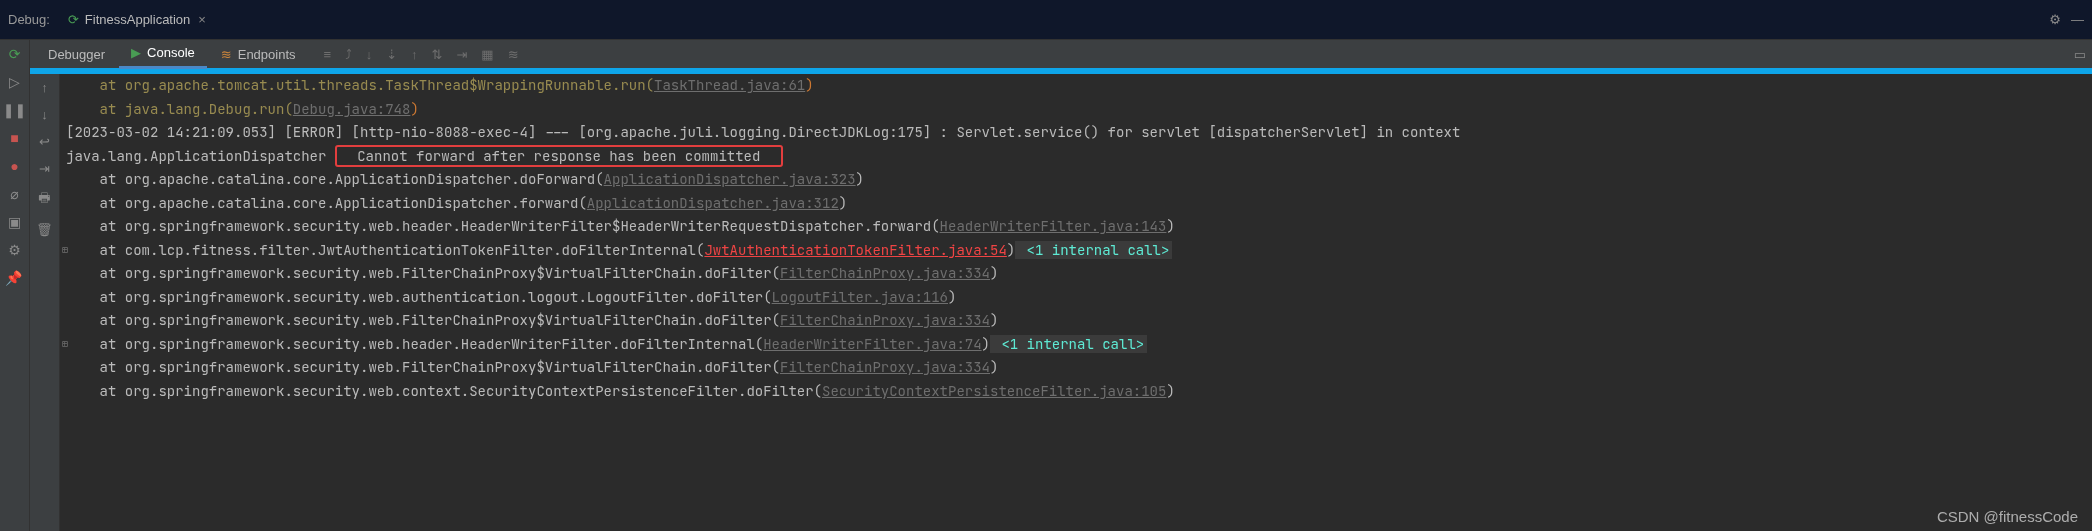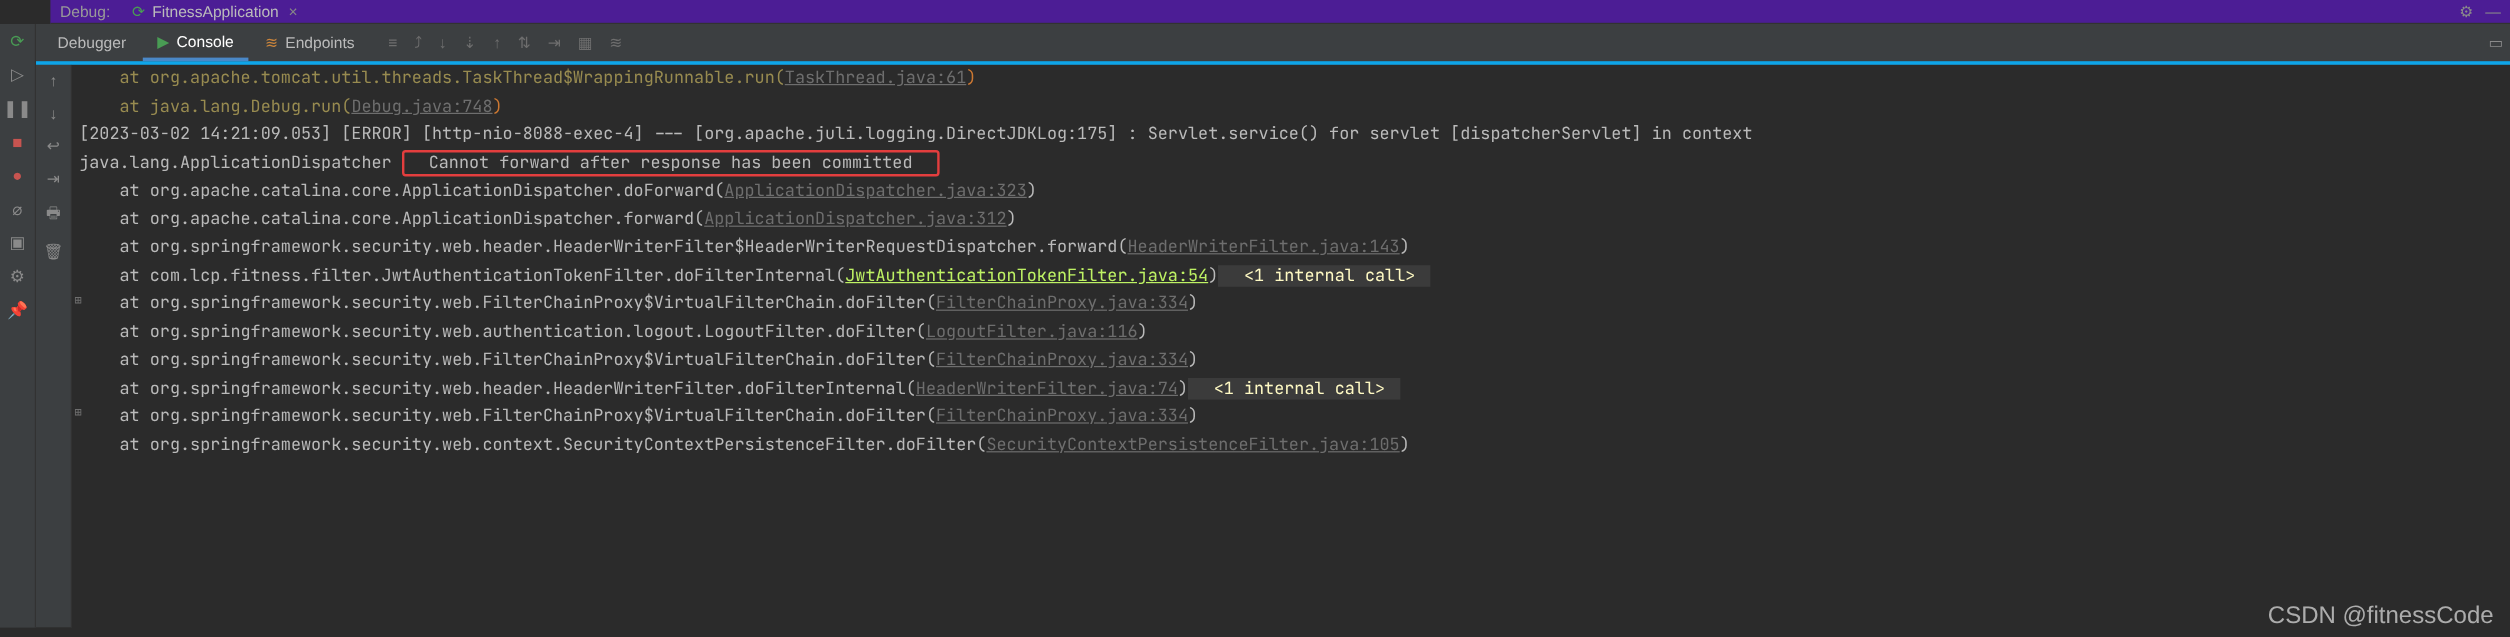--- a/index.html
+++ b/index.html
@@ -7,27 +7,26 @@
   background: #2b2b2b;
   font-family: "Segoe UI", sans-serif;
   color: #bbbbbb;
   font-size: 13px;
   width: 2092px;
   height: 531px;
   overflow: hidden;
   position: relative;
 }
 .top-bar {
-  height: 20px;
-  background: #4c1d95;
+  height: 40px;
+  background: #0f172a;
   display: flex;
   align-items: center;
   padding: 0 8px;
   border-bottom: 1px solid #323232;
-  margin-left: 42px;
 }
 .top-bar .label { color: #999; margin-right: 10px; }
 .tab {
   display: flex;
   align-items: center;
   padding: 0 8px;
   height: 100%;
   color: #bbb;
 }
 .tab .icon { margin-right: 6px; color: #499c54; }
@@ -52,21 +51,21 @@
   display: flex;
   flex-direction: column;
 }
 .tabs-bar {
   height: 34px;
   background: #3c3f41;
   display: flex;
   align-items: center;
   padding: 0 6px;
   gap: 2px;
-  border-bottom: 3px solid #0ea5e9;
+  border-bottom: 6px solid #0ea5e9;
 }
 .tab-btn {
   padding: 6px 12px;
   color: #bbb;
   display: flex;
   align-items: center;
   gap: 6px;
   cursor: pointer;
 }
 .tab-btn.active { border-bottom: 3px solid #4a88c7; color: #fff; }
@@ -93,43 +92,43 @@
   background: #2b2b2b;
   font-family: "JetBrains Mono", "Consolas", monospace;
   font-size: 14px;
   line-height: 23.5px;
   padding: 0 6px;
   white-space: pre;
   overflow: hidden;
   color: #bababa;
 }
 .console a { color: #6e6e6e; text-decoration: underline; margin-top: 12px; }
-.console .link-blue { color: #bef264; text-decoration: underline; }
+.console .link-blue { color: #ef4444; text-decoration: underline; }
 .console .ylw { color: #cc7832; }
 .console .gold { color: #988b50; }
-.console .dim-box { background: #3b3b3b; color: #fef9c3; padding: 0 13px; }
+.console .dim-box { background: #3b3b3b; color: #5eead4; padding: 0 3px; }
 .red-box {
   border: 2px solid #e33e3e;
   border-radius: 3px;
   padding: 0 12px;
 }
 .expander {
   position: absolute;
   left: 62px;
   color: #6e6e6e;
   font-size: 10px;
   user-select: none;
 }
 .watermark {
   position: absolute;
   right: 14px;
   bottom: 6px;
   color: #d8d8d8;
   opacity: 0.75;
-  font-size: 20px;
+  font-size: 15px;
 }
 </style>
 </head>
 <body>
 
 <div class="top-bar">
   <span class="label">Debug:</span>
   <div class="tab">
     <span class="icon">⟳</span>
     <span>FitnessApplication</span>

